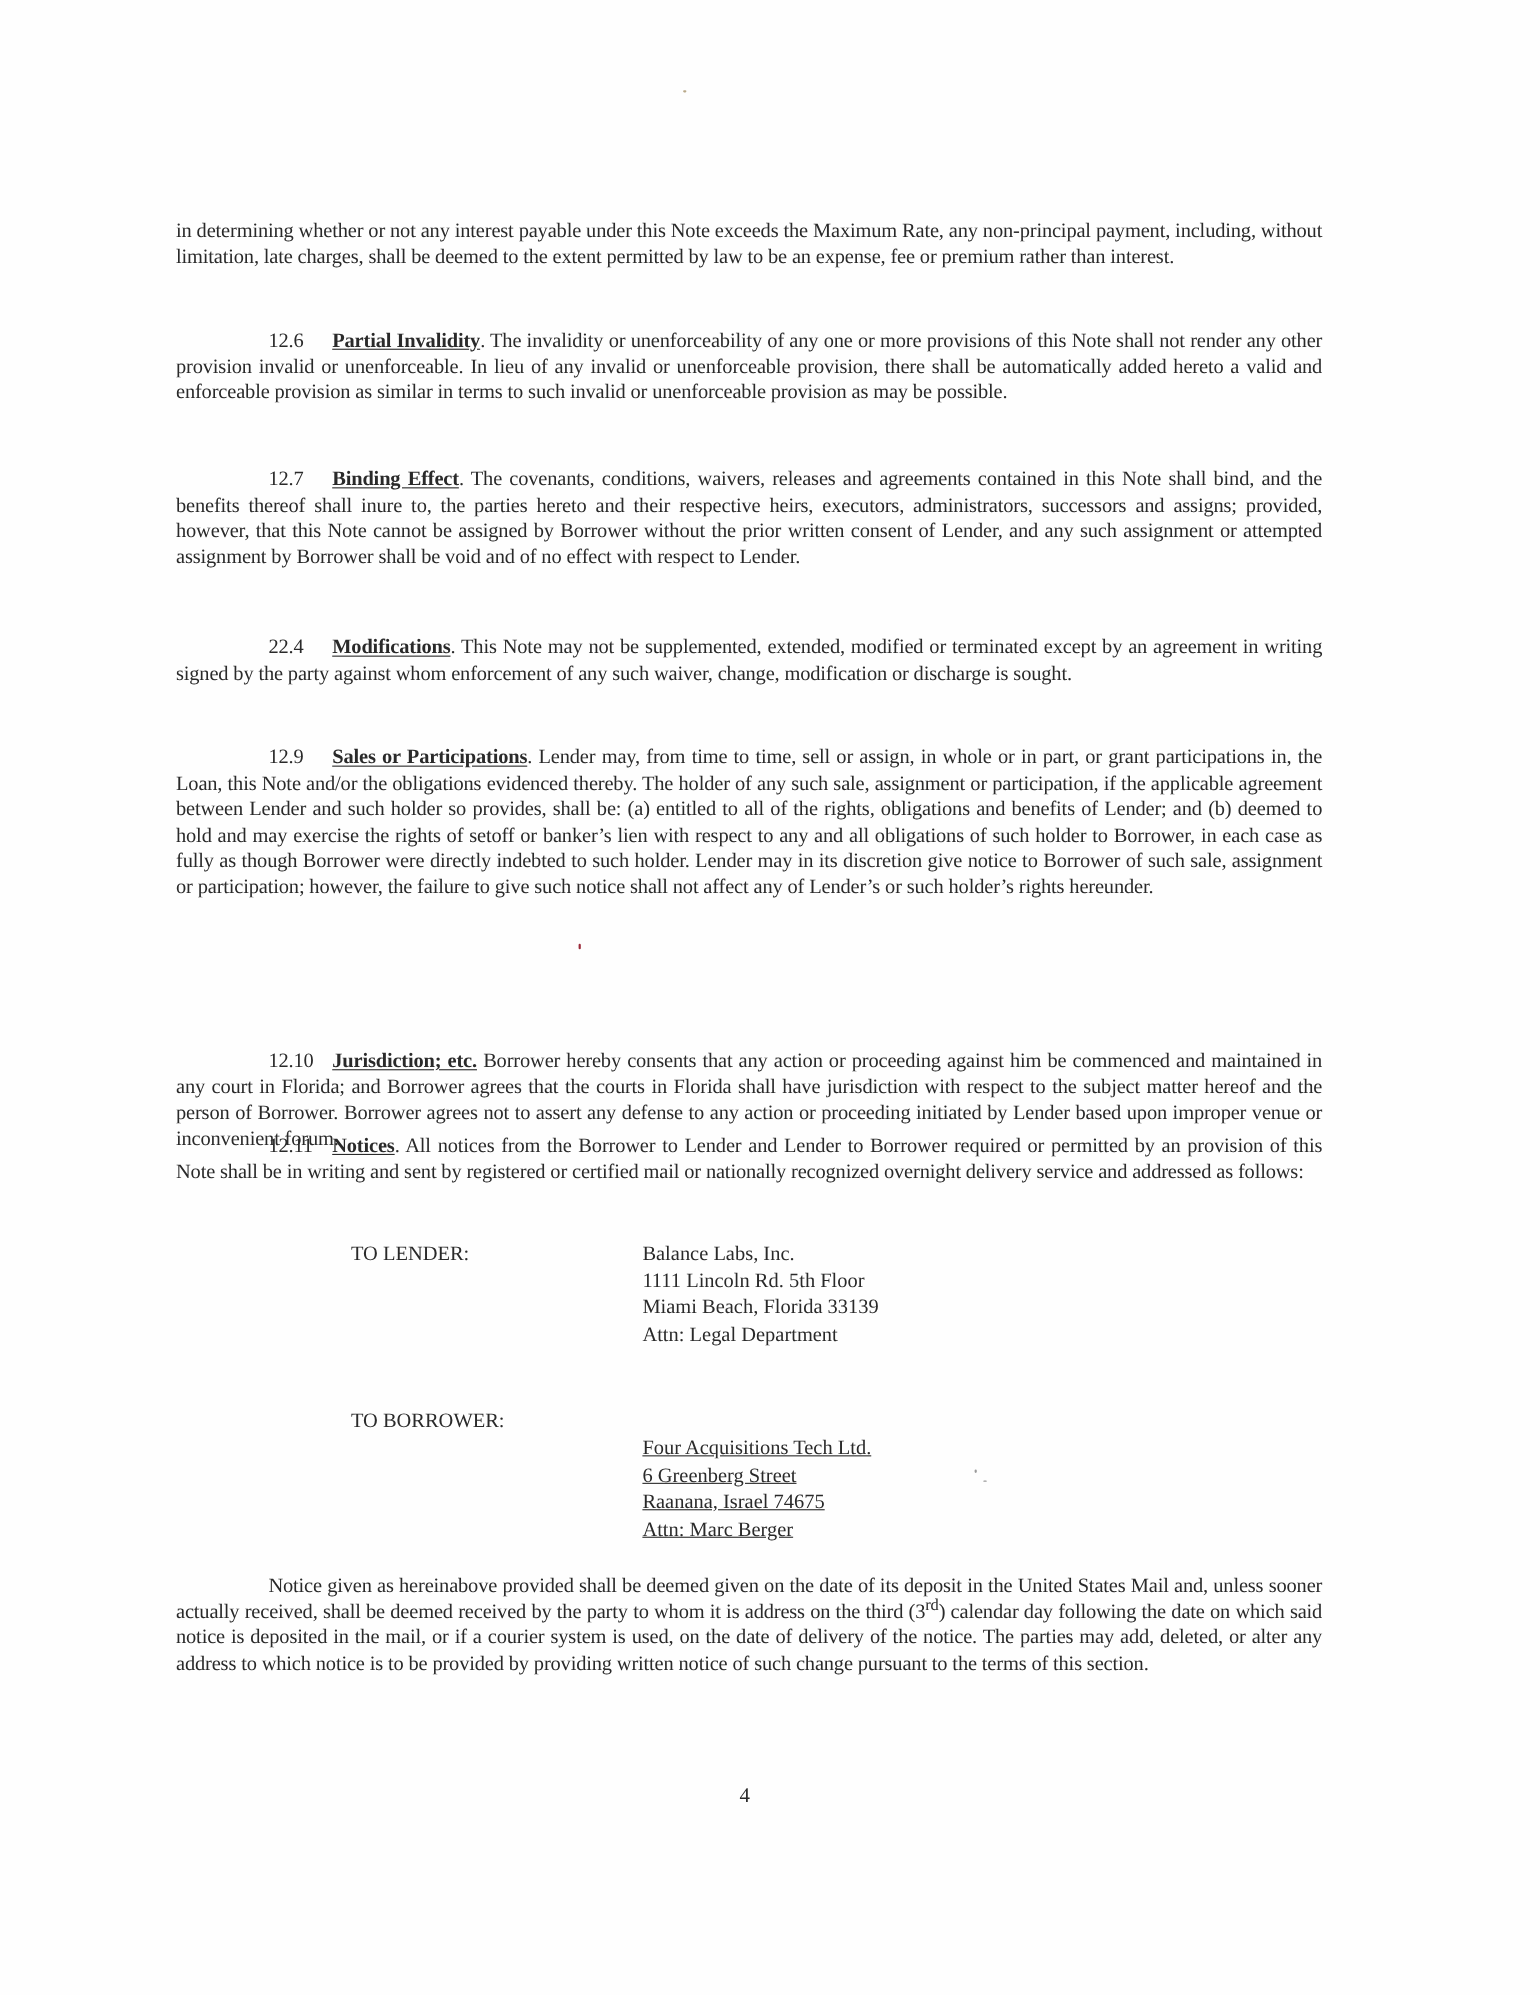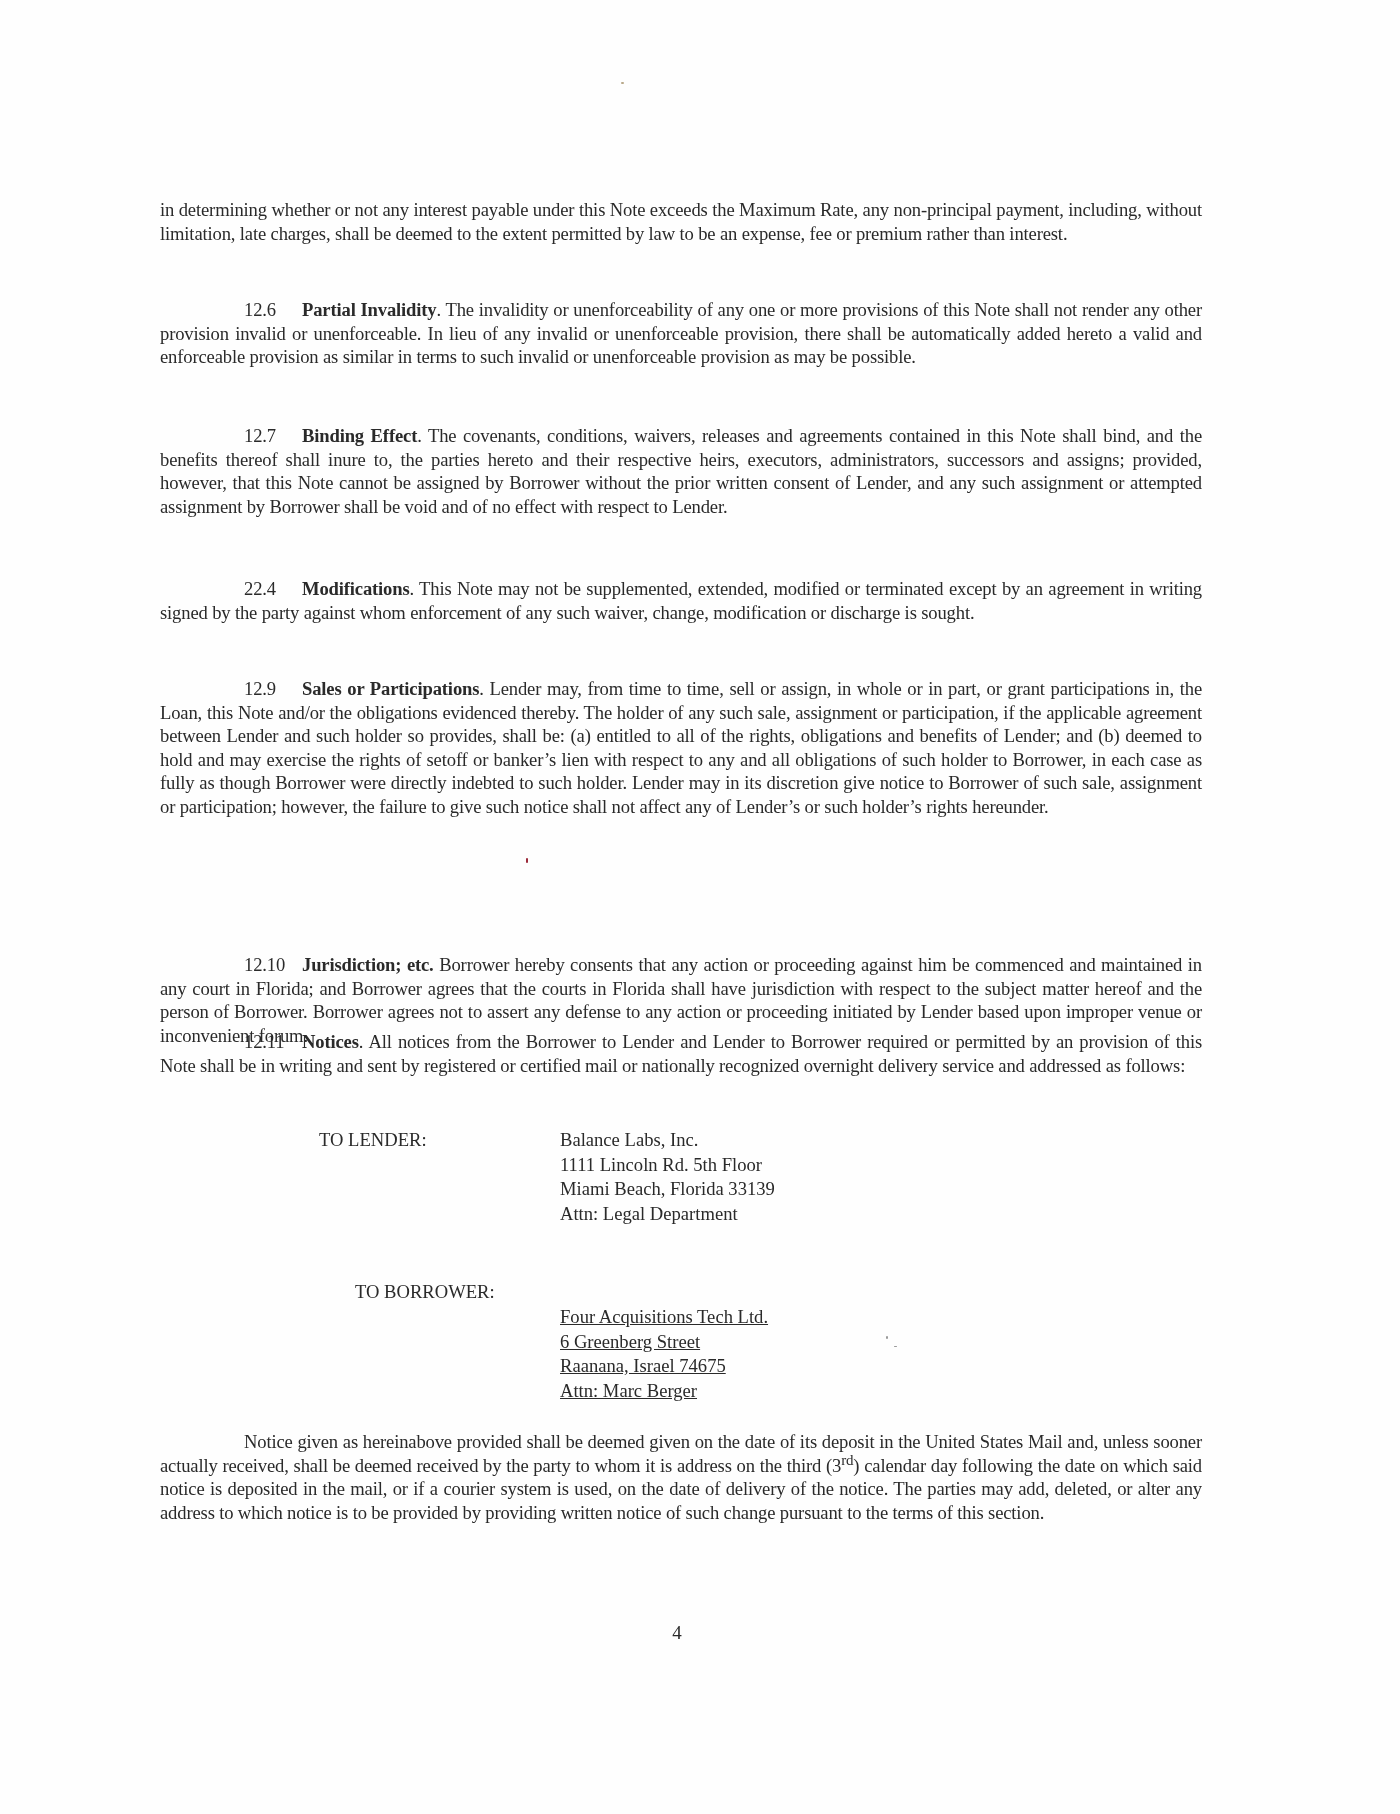--- a/index.html
+++ b/index.html
@@ -45,34 +45,36 @@
     .para.cont {
       text-indent: 0;
     }
     .sec-num {
       display: inline-block;
       width: 58px;
       text-indent: 0;
     }
     .sec-title {
       font-weight: bold;
+      text-decoration: underline;
       text-underline-offset: 2px;
     }
     .address-block {
       position: absolute;
       font-size: 18.6px;
       line-height: 24.6px;
     }
     .addr-label {
       position: absolute;
       white-space: nowrap;
     }
     .addr-lines {
       position: absolute;
       white-space: nowrap;
+      margin-left: 24px;
     }
     .addr-line {
       display: block;
     }
     .page-number {
       position: absolute;
       left: 0;
       width: 1354px;
       text-align: center;
       top: 1622px;
@@ -124,21 +126,21 @@
     <span class="addr-label" style="left:319px; top:1128px;">TO LENDER:</span>
     <div class="addr-lines" style="left:560px; top:1128px;">
       <span class="addr-line">Balance Labs, Inc.</span>
       <span class="addr-line">1111 Lincoln Rd. 5th Floor</span>
       <span class="addr-line">Miami Beach, Florida 33139</span>
       <span class="addr-line">Attn: Legal Department</span>
     </div>
   </div>
 
   <div class="address-block" style="left:0; top:0;">
-    <span class="addr-label" style="left:319px; top:1280px;margin-left:36px;">TO BORROWER:</span>
+    <span class="addr-label" style="left:319px; top:1280px;">TO BORROWER:</span>
     <div class="addr-lines" style="left:560px; top:1305px;text-decoration:underline;">
       <span class="addr-line">Four Acquisitions Tech Ltd.</span>
       <span class="addr-line">6 Greenberg Street</span>
       <span class="addr-line">Raanana, Israel 74675</span>
       <span class="addr-line">Attn: Marc Berger</span>
     </div>
   </div>
 
   <span class="speck" style="left:886px; top:1336px; background:#9a9a9a; width:2px; height:3px;"></span>
   <span class="speck" style="left:894px; top:1346px; background:#9a9a9a; width:3px; height:1px;"></span>

